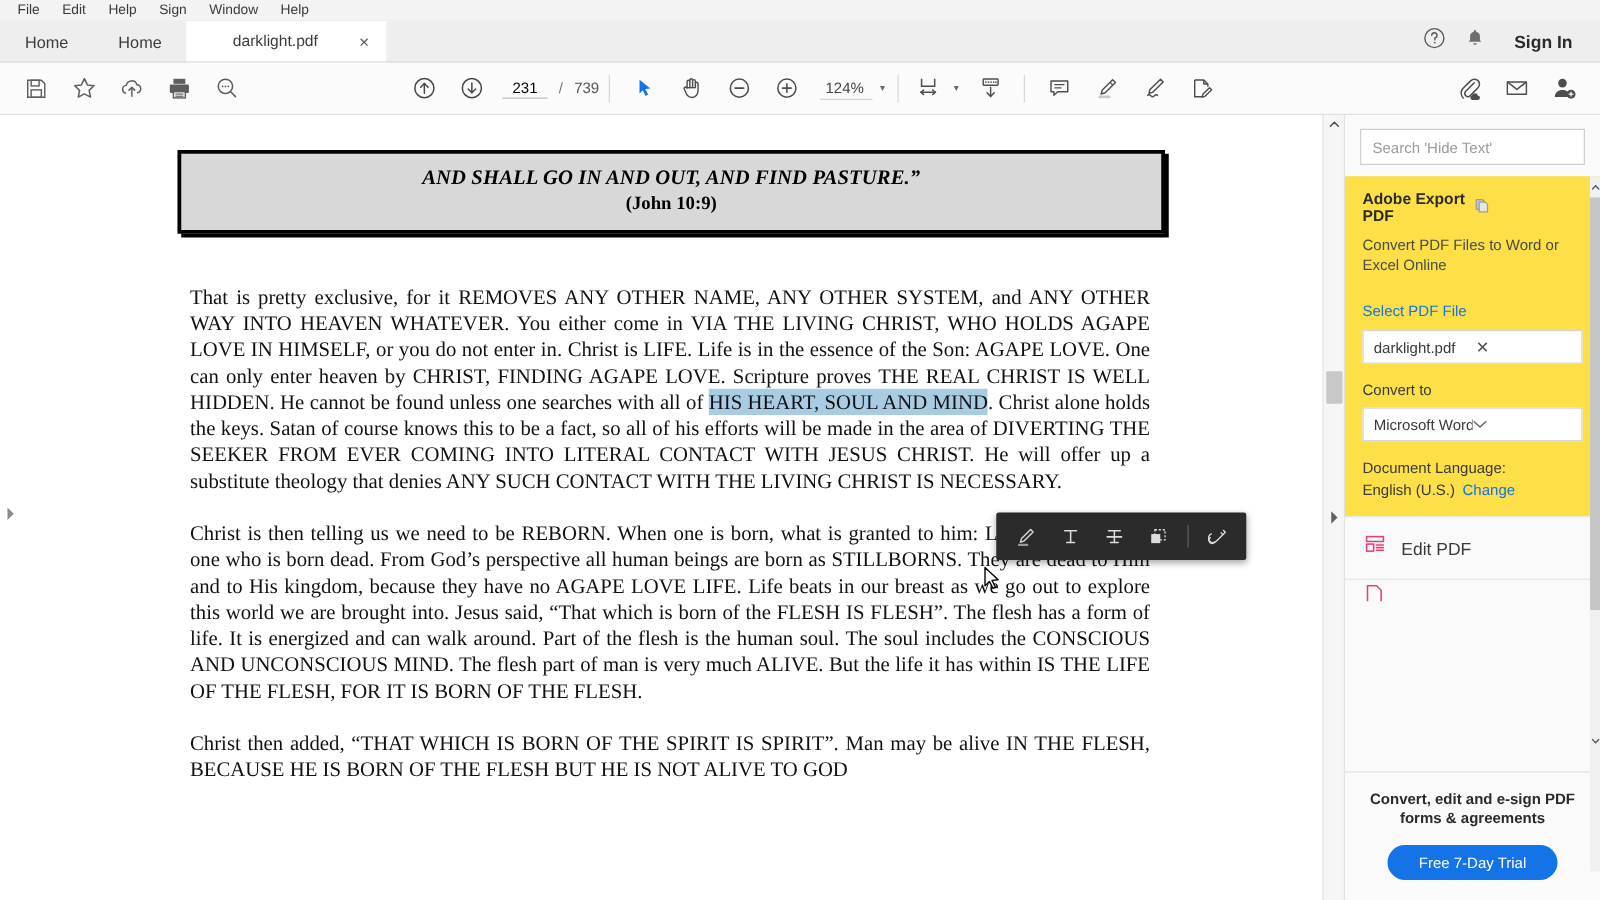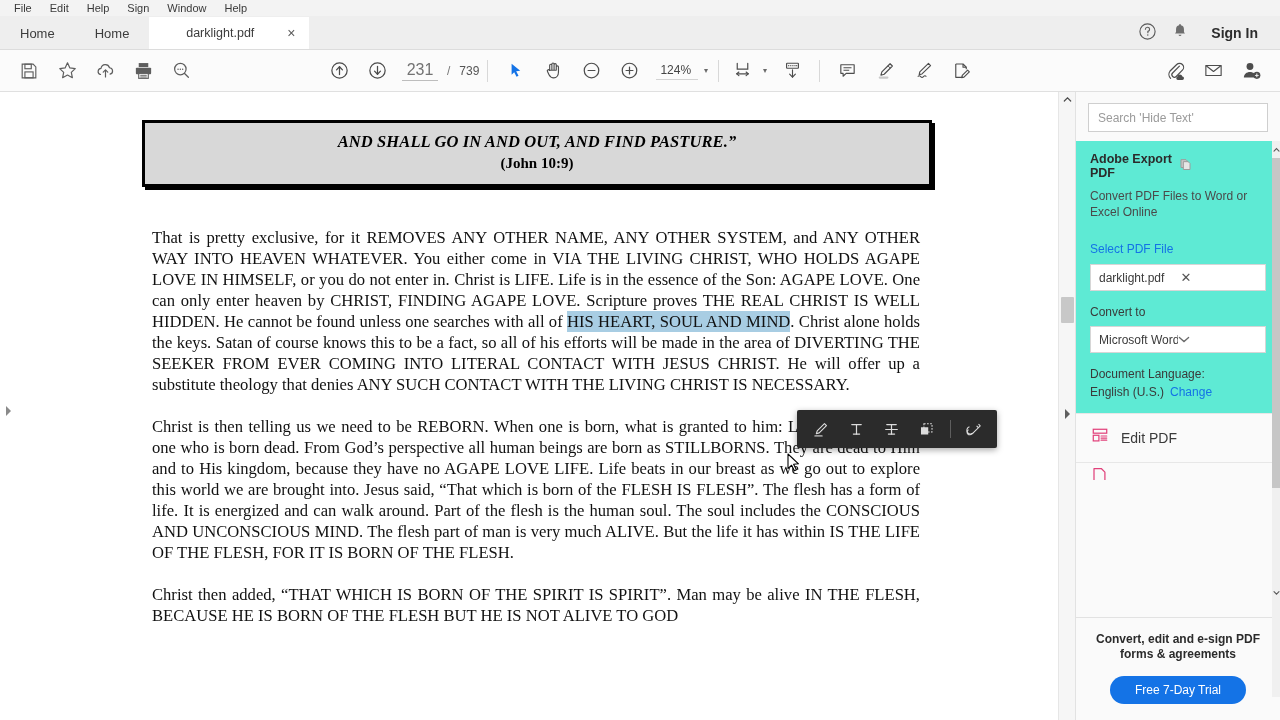--- a/index.html
+++ b/index.html
@@ -91,21 +91,21 @@
   .sep { width: 1px; height: 22px; background: #d8d8d8; margin: 0 8px; }
 
   .pagebox {
     display: flex; align-items: baseline;
     margin-left: 6px;
     font-size: 12px; color: #444;
   }
   .pagenum {
     width: 36px; text-align: center;
     border: none; border-bottom: 1px solid #bdbdbd;
-    font-size: 16px; color: #737373; font-family: "Liberation Sans", sans-serif;
+    font-size: 12px; color: #000000; font-family: "Liberation Sans", sans-serif;
     background: transparent; outline: none;
     padding-bottom: 1px;
   }
   .pagetotal { font-size: 12px; color: #555; margin-left: 9px; }
   .pagesl { color: #777; margin-left: 9px; font-size: 12px; }
 
   .zoombox {
     display: flex; align-items: center;
     margin-left: 8px; margin-right: 2px;
     cursor: pointer;
@@ -233,21 +233,21 @@
     padding: 9px 12px 10px 12px;
     border-bottom: 1px solid #e7e7e7;
     cursor: pointer;
   }
   .toolhdr .tlabel {
     font-size: 14px; color: #3a3a3a;
     margin-left: 11px; flex: 1;
   }
   .chev { color: #5a5a5a; font-size: 11px; }
 
-  .toolbody { padding: 11px 14px 14px 14px; background: #5eead4; }
+  .toolbody { padding: 11px 14px 14px 14px; background: #fde047; }
   .bodytitle {
     font-size: 12.5px; font-weight: bold; color: #2b2b2b;
     display: flex; align-items: center;
   }
   .bodytitle span { flex: 1; }
   .bodydesc {
     font-size: 12px; color: #4a4a4a;
     line-height: 16px; margin-top: 8px;
   }
   .link {

